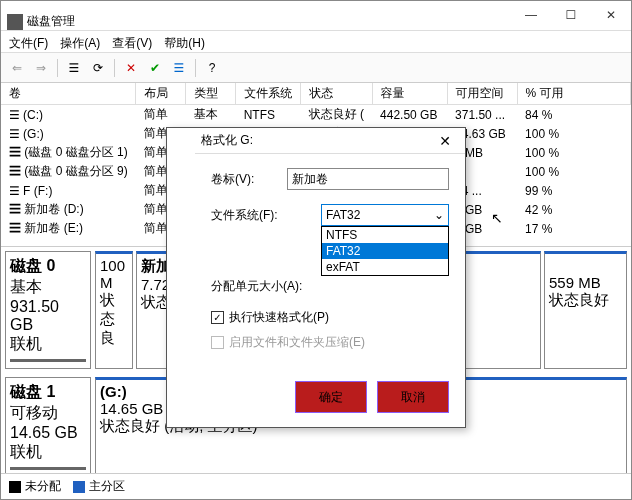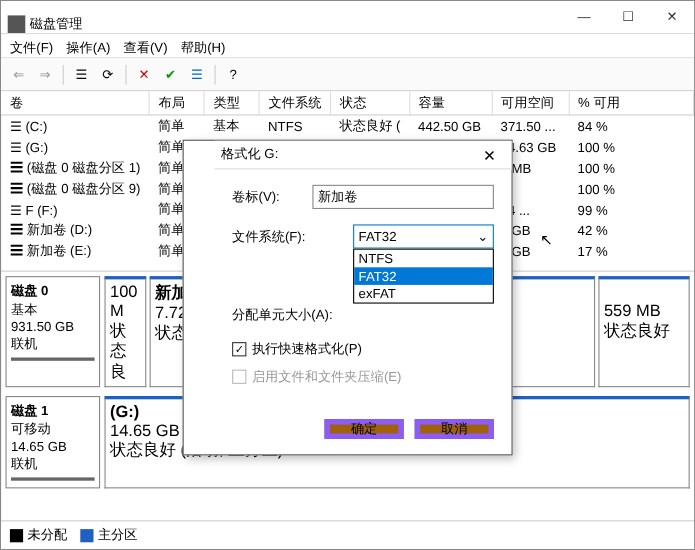--- a/index.html
+++ b/index.html
@@ -13,45 +13,45 @@
 .menubar { height: 22px; display: flex; align-items: flex-end; gap: 12px; padding: 0 8px; border-bottom: 1px solid #ddd; }
 .toolbar { height: 30px; display: flex; align-items: center; gap: 4px; padding: 0 6px; border-bottom: 1px solid #ccc; background: #fafafa; }
 .tool-btn { width: 20px; height: 20px; display: flex; align-items: center; justify-content: center; font-size: 12px; }
 .tool-sep { width: 1px; height: 18px; background: #ccc; margin: 0 2px; }
 .table-wrap { height: 164px; overflow: hidden; border-bottom: 1px solid #ccc; }
 table { border-collapse: collapse; width: 100%; font-size: 12px; }
 th { text-align: left; font-weight: normal; padding: 2px 8px; border-right: 1px solid #ddd; background: #fff; height: 20px; border-bottom: 1px solid #ddd;}
 td { padding: 1px 8px; white-space: nowrap; height: 17px; }
 .disk-panel { padding: 4px; }
 .disk-row { display: flex; gap: 4px; margin-bottom: 8px; }
-.disk-info { width: 86px; border: 1px solid #888; padding: 4px; font-size: 12px; background: #fff; }
+.disk-info { width: 86px; border: 1px solid #888; padding: 4px; font-size: 16px; background: #fff; }
 .disk-foot { border-top: 3px solid #666; margin-top: 4px; padding-top: 2px;}
 .disk-parts { flex: 1; display: flex; gap: 3px; }
 .part { border: 1px solid #888; padding: 3px 4px; font-size: 15px; background: #fff; overflow: hidden; }
 .part-blue { border-top: 3px solid #2060c0; }
 .legend { display: flex; align-items: center; gap: 4px; padding: 4px 8px; font-size: 12px; border-top: 1px solid #ccc; position: absolute; bottom: 0; left: 0; right: 0; background: #fff; }
 .swatch { width: 12px; height: 12px; display: inline-block; }
 
 .dialog { position: absolute; left: 165px; top: 126px; width: 300px; background: #fff; border: 1px solid #555; box-shadow: 3px 3px 8px rgba(0,0,0,0.25); z-index: 10; padding-left: 28px; }
 .dialog-title { height: 26px; display: flex; align-items: center; justify-content: space-between; padding: 0 6px; background: #fff; border-bottom: 1px solid #ddd; font-size: 12px; }
 .dialog-close { width: 28px; text-align: center; font-size: 14px; }
 .dialog-body { padding: 14px 16px; }
 .frow { display: flex; align-items: center; margin-bottom: 14px; }
 .flabel { width: 110px; }
-.ftext { flex: 1; height: 22px; border: 1px solid #888; padding: 2px 4px; font-size: 12px; font-family: Liberation Serif, serif; }
+.ftext { flex: 1; height: 22px; border: 1px solid #888; padding: 2px 4px; font-size: 12px; font-family: Liberation Mono, monospace; }
 .fselect { flex: 1; position: relative; }
 .fselect-box { height: 22px; border: 1px solid #0078d7; padding: 2px 4px; display: flex; align-items: center; justify-content: space-between; background: #fff; }
 .dropdown { position: absolute; top: 22px; left: 0; right: 0; border: 1px solid #000; background: #fff; z-index: 20; }
 .dropdown div { padding: 1px 4px; }
 .dd-sel { background: #0078d7; color: #fff; }
 .chk-row { display: flex; align-items: center; gap: 5px; margin-bottom: 8px; margin-top: 4px; }
 .chk { width: 13px; height: 13px; border: 1px solid #333; display: flex; align-items: center; justify-content: center; font-size: 10px; }
 .disabled { color: #999; }
 .btnrow { display: flex; justify-content: flex-end; gap: 10px; padding: 8px 16px 14px; }
-.btn { width: 72px; height: 18px; border: 5px solid #8b5cf6; background: #a16207; display: flex; align-items: center; justify-content: center; }
+.btn { width: 72px; height: 32px; border: 1px solid #8b5cf6; background: #b91c1c; display: flex; align-items: center; justify-content: center; }
 .cursor { position: absolute; font-size: 14px; color: #000; }
 </style>
 </head>
 <body>
 
 <div class="window">
   <div class="titlebar">
     <div class="titlebar-left">
       <span class="app-icon"></span>
       <span>磁盘管理</span>

